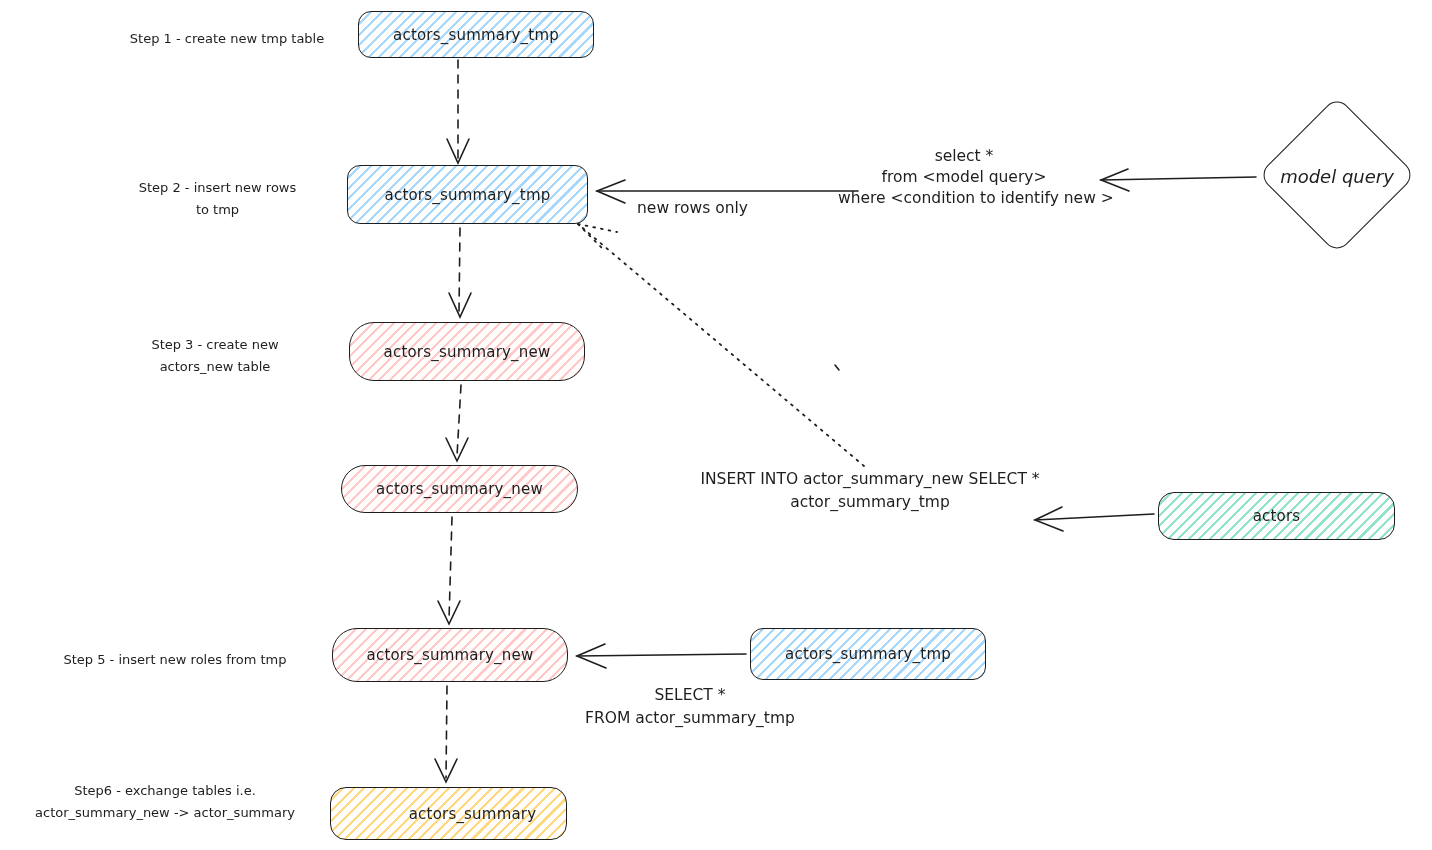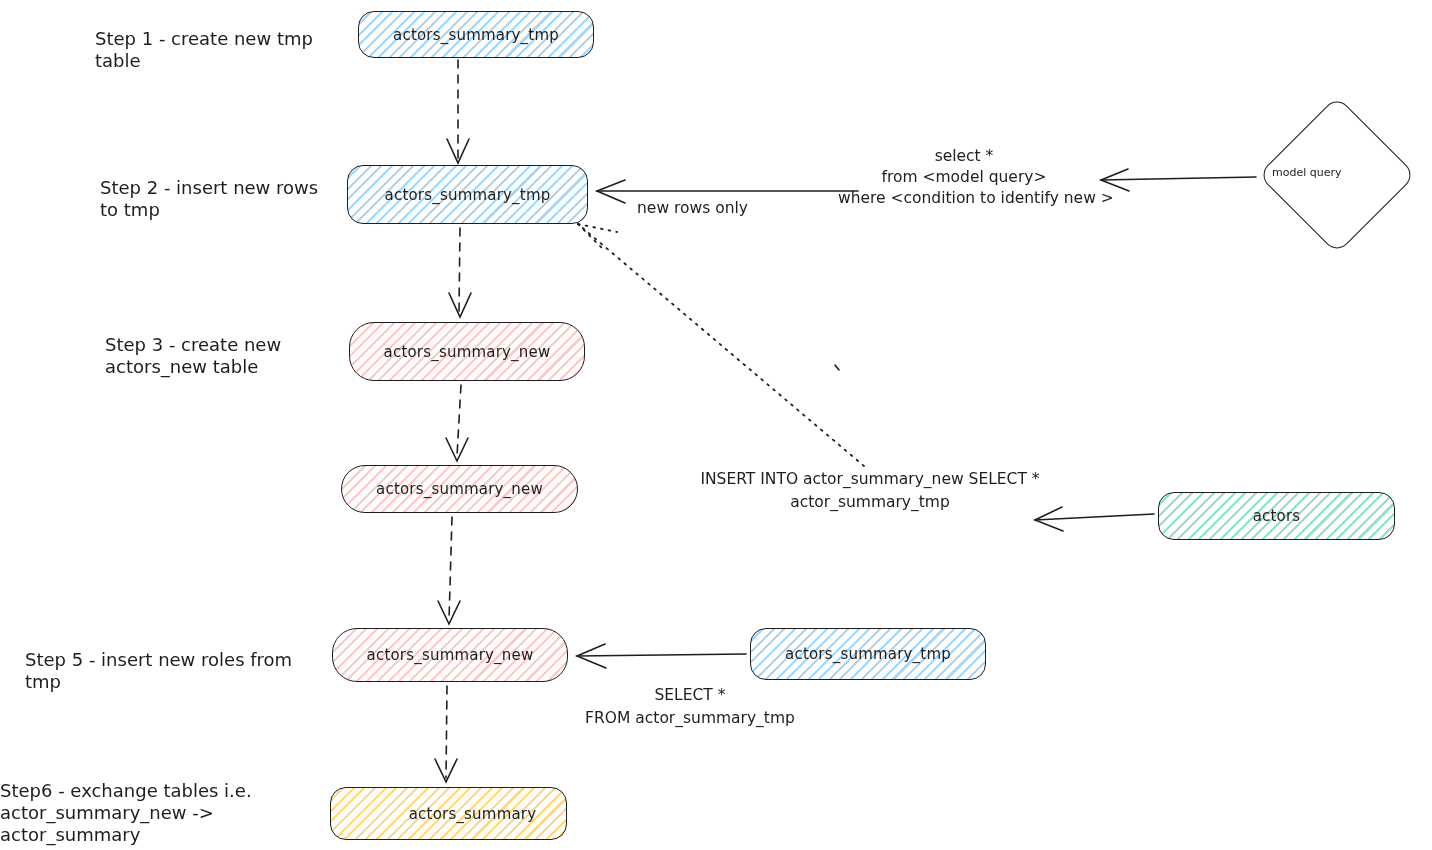--- a/index.html
+++ b/index.html
@@ -5,32 +5,32 @@
   html,body{margin:0;padding:0;background:#ffffff;}
   #canvas{
     position:relative;width:1432px;height:850px;background:#ffffff;overflow:hidden;
     font-family:"DejaVu Sans",sans-serif;color:#1e1e1e;
   }
   .node{
     position:absolute;display:flex;align-items:center;justify-content:center;
     border:1.7px solid #1e1e1e;border-radius:16px;font-size:15px;letter-spacing:.2px;
     box-sizing:border-box;background-color:#fffefd;
   }
-  .hatch-blue{background-image:repeating-linear-gradient(135deg,#a5d8ff 0px,#a5d8ff 2.2px,rgba(255,255,255,0) 2.2px,rgba(255,255,255,0) 7.5px);}
+  .hatch-blue{background-image:repeating-linear-gradient(135deg,#a5d8ff 0px,#a5d8ff 2.2px,rgba(255,255,255,0) 2.2px,rgba(255,255,255,0) 7.5px);border-radius:13px;}
   .hatch-pink{background-image:repeating-linear-gradient(135deg,#ffc9c9 0px,#ffc9c9 2.2px,rgba(255,255,255,0) 2.2px,rgba(255,255,255,0) 7.5px);border-radius:25px;}
   .hatch-teal{background-image:repeating-linear-gradient(135deg,#8fe5ca 0px,#8fe5ca 2.2px,rgba(255,255,255,0) 2.2px,rgba(255,255,255,0) 7.5px);}
   .hatch-yellow{background-image:repeating-linear-gradient(135deg,#ffd980 0px,#ffd980 2.2px,rgba(255,255,255,0) 2.2px,rgba(255,255,255,0) 7.5px);}
-  .lbl{position:absolute;font-size:18px;line-height:22px;}
+  .lbl{position:absolute;font-size:13px;line-height:22px;text-align:center;}
   .ann{position:absolute;font-size:15.5px;line-height:21px;text-align:center;white-space:nowrap;}
   .diamond{
     position:absolute;left:1281px;top:119px;width:112px;height:112px;
     border:1.7px solid #1e1e1e;border-radius:14px;background:#ffffff;
     transform:rotate(45deg);box-sizing:border-box;
   }
-  .diamond-label{position:absolute;left:1272px;top:166px;width:130px;font-size:11px;}
+  .diamond-label{position:absolute;left:1272px;top:166px;width:130px;text-align:center;font-size:18px;font-style:italic;}
   svg.wires{position:absolute;left:0;top:0;pointer-events:none;}
 </style>
 </head>
 <body>
 
 <div id="canvas">
 
   <svg class="wires" width="1432" height="850" viewBox="0 0 1432 850">
     <g stroke="#1e1e1e" stroke-width="1.6" fill="none" stroke-linecap="round">
 

